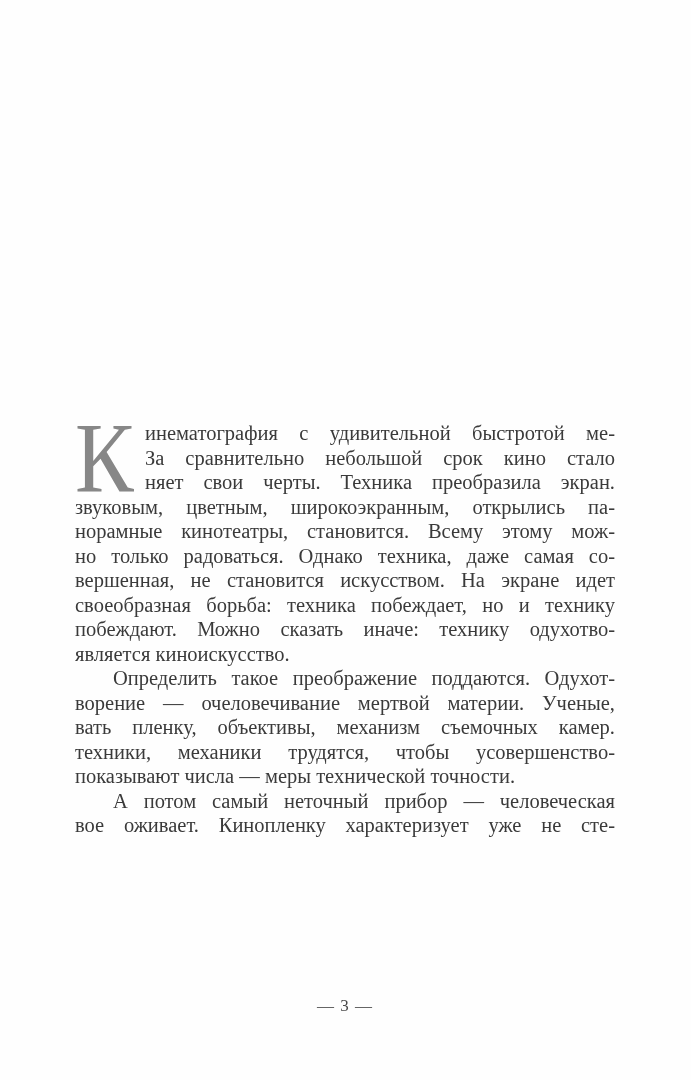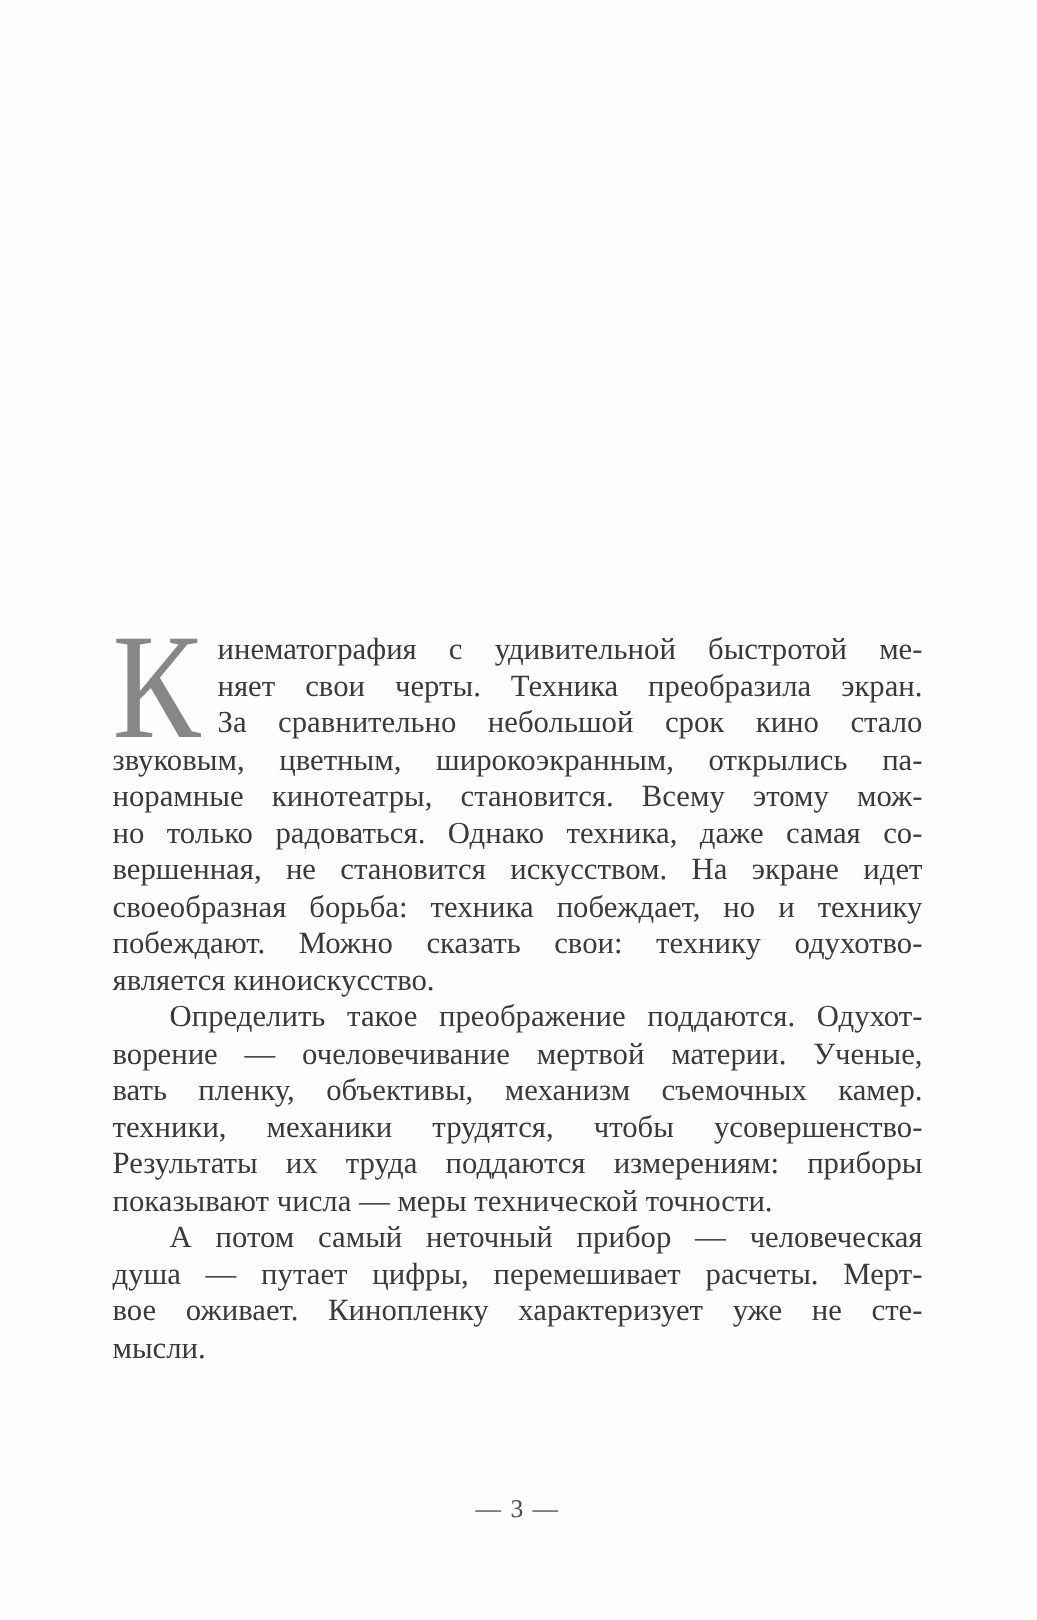--- a/index.html
+++ b/index.html
@@ -67,43 +67,40 @@
 </style>
 </head>
 <body>
 
 <div class="page">
   <div class="text-block">
 
     <div class="para">
       <span class="dropcap">К</span>
       <div class="line">инематография с удивительной быстротой ме-</div>
+      <div class="line">За сравнительно небольшой срок кино стало</div>
       <div class="line">няет свои черты. Техника преобразила экран.</div>
-      <div class="line">За сравнительно небольшой срок кино стало</div>
       <div class="line">звуковым, цветным, широкоэкранным, открылись па-</div>
       <div class="line">норамные кинотеатры, становится. Всему этому мож-</div>
       <div class="line">но только радоваться. Однако техника, даже самая со-</div>
       <div class="line">вершенная, не становится искусством. На экране идет</div>
       <div class="line">своеобразная борьба: техника побеждает, но и технику</div>
-      <div class="line">побеждают. Можно сказать свои: технику одухотво-</div>
+      <div class="line">побеждают. Можно сказать иначе: технику одухотво-</div>
       <div class="line last">является киноискусство.</div>
     </div>
 
     <div class="para">
       <div class="line indent">Определить такое преображение поддаются. Одухот-</div>
       <div class="line">ворение — очеловечивание мертвой материи. Ученые,</div>
       <div class="line">вать пленку, объективы, механизм съемочных камер.</div>
       <div class="line">техники, механики трудятся, чтобы усовершенство-</div>
-      <div class="line">Результаты их труда поддаются измерениям: приборы</div>
       <div class="line last">показывают числа — меры технической точности.</div>
     </div>
 
     <div class="para">
       <div class="line indent">А потом самый неточный прибор — человеческая</div>
-      <div class="line">душа — путает цифры, перемешивает расчеты. Мерт-</div>
       <div class="line">вое оживает. Кинопленку характеризует уже не сте-</div>
-      <div class="line last">мысли.</div>
     </div>
 
   </div>
 
   <div class="page-number">— 3 —</div>
 </div>
 
 </body></html>

